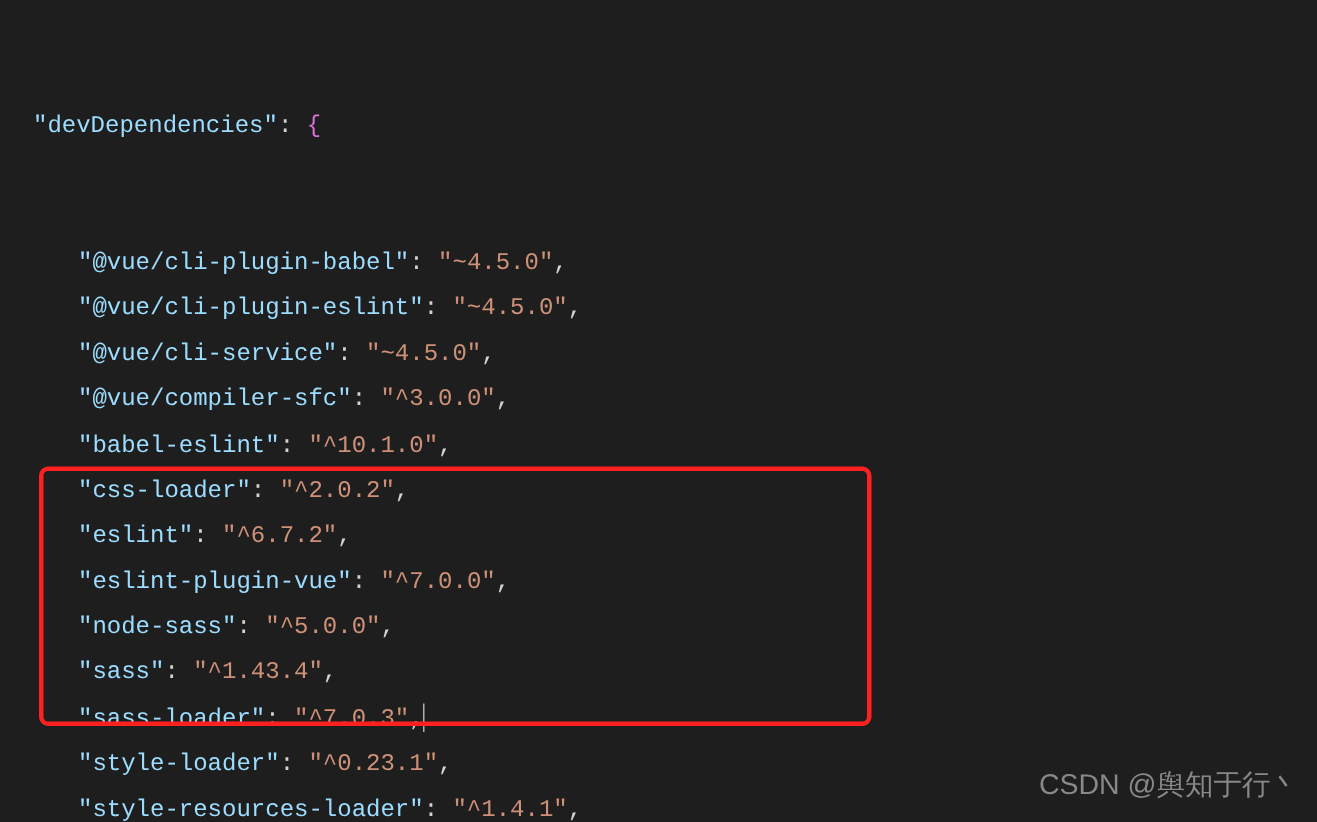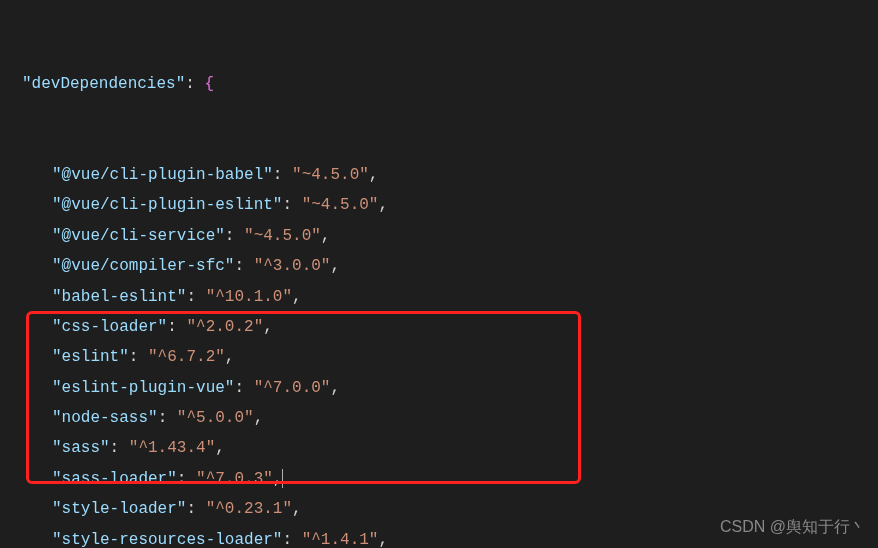--- a/index.html
+++ b/index.html
@@ -52,21 +52,21 @@
       left: 26px;
       top: 311px;
       width: 555px;
       height: 173px;
       pointer-events: none;
     }
     .watermark {
       position: absolute;
       bottom: 6px;
       right: 12px;
-      font-size: 16px;
+      font-size: 19px;
       color: #888;
       font-family: Arial, sans-serif;
     }
     .cursor {
       border-right: 1px solid #aeafad;
       display: inline-block;
       height: 1.2em;
       vertical-align: middle;
     }
   </style>

